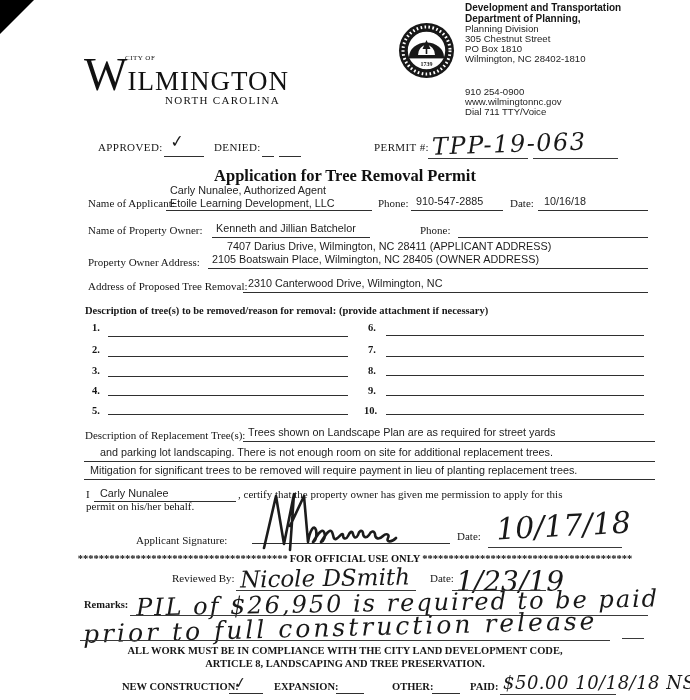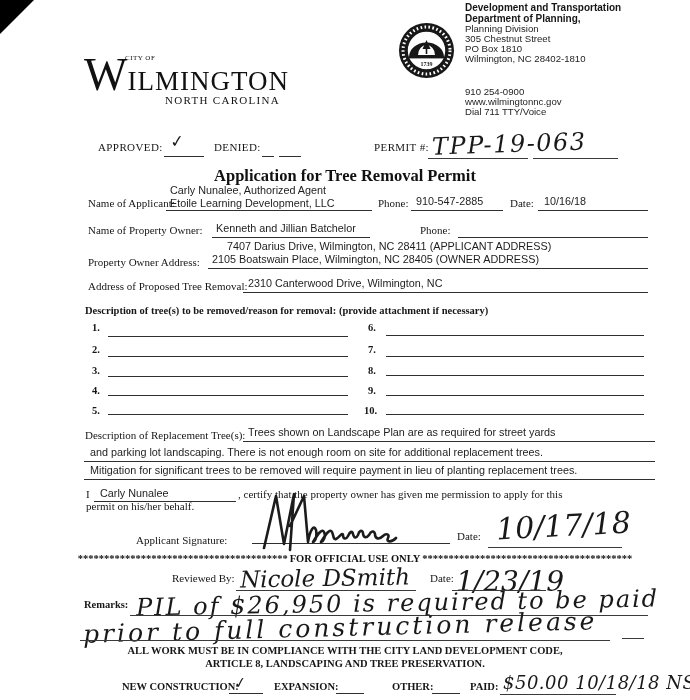--- a/index.html
+++ b/index.html
@@ -119,21 +119,21 @@
   <div class="rule" style="left:386px;top:335px;width:258px;"></div>
   <div class="rule" style="left:386px;top:356px;width:258px;"></div>
   <div class="rule" style="left:386px;top:375px;width:258px;"></div>
   <div class="rule" style="left:386px;top:395px;width:258px;"></div>
   <div class="rule" style="left:386px;top:414px;width:258px;"></div>
 
 
   <span class="abs lbl" style="left:85px;top:429px;">Description of Replacement Tree(s):</span>
   <span class="abs typed" style="left:248px;top:426px;">Trees shown on Landscape Plan are as required for street yards</span>
   <div class="rule" style="left:243px;top:441px;width:412px;"></div>
-  <span class="abs typed" style="left:90px;top:446px;">and parking lot landscaping.  There is not enough room on site for additional replacement trees.</span>
+  <span class="abs typed" style="left:100px;top:446px;">and parking lot landscaping.  There is not enough room on site for additional replacement trees.</span>
   <div class="rule" style="left:84px;top:461px;width:571px;"></div>
   <span class="abs typed" style="left:90px;top:464px;">Mitigation for significant trees to be removed will require payment in lieu of planting replacement trees.</span>
   <div class="rule" style="left:84px;top:479px;width:571px;"></div>
 
   <span class="abs lbl" style="left:86px;top:488px;">I</span>
   <span class="abs typed" style="left:100px;top:487px;">Carly Nunalee</span>
   <div class="rule" style="left:94px;top:501px;width:142px;"></div>
   <span class="abs lbl" style="left:238px;top:488px;">, certify that the property owner has given me permission to apply for this</span>
   <span class="abs lbl" style="left:86px;top:500px;">permit on his/her behalf.</span>
 

